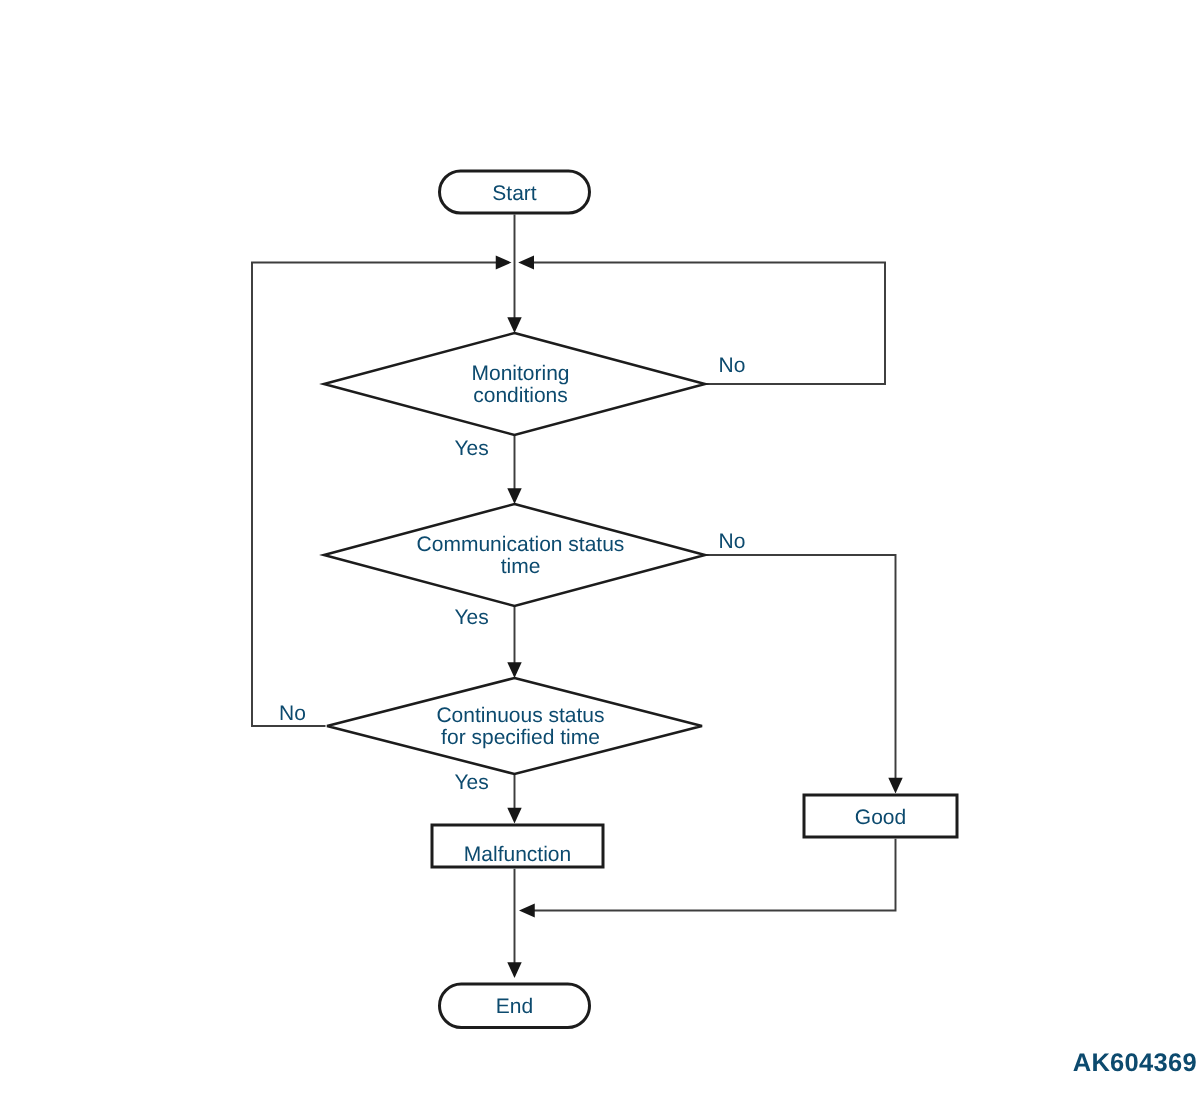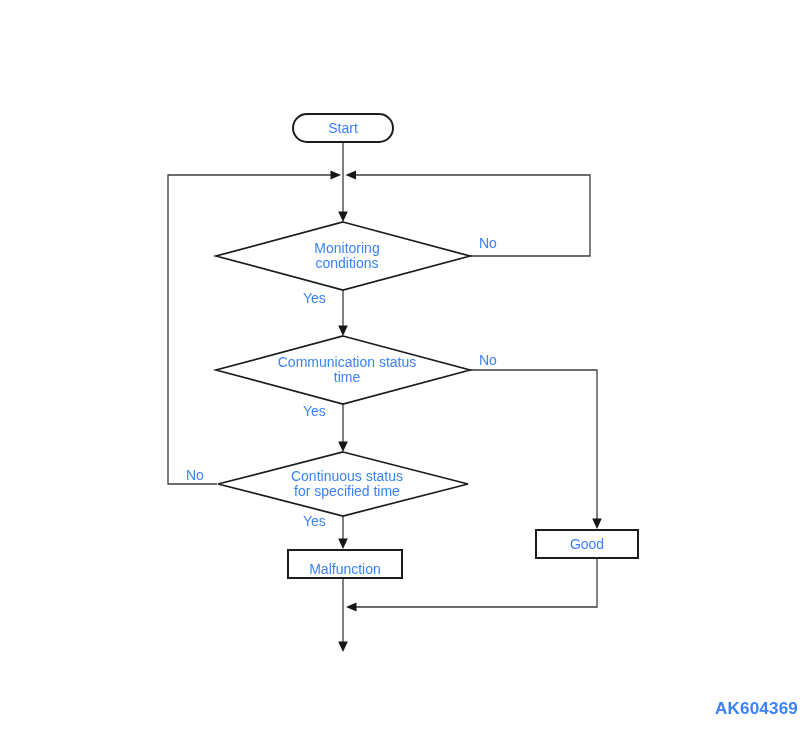--- a/index.html
+++ b/index.html
@@ -6,21 +6,21 @@
     margin: 0;
     padding: 0;
     background: #ffffff;
   }
   .canvas {
     position: relative;
     width: 800px;
     height: 732px;
     background: #ffffff;
     font-family: "Liberation Sans", sans-serif;
-    color: #3b82f6;
+    color: #0c4a6e;
     overflow: hidden;
   }
   .connector-layer {
     position: absolute;
     left: 0;
     top: 0;
     width: 800px;
     height: 732px;
   }
   .edge {
@@ -128,20 +128,23 @@
   </div>
 
   <div class="node" style="left:287px; top:549px; width:116px; height:30px;align-items:flex-end;">
     <span>Malfunction</span>
   </div>
 
   <div class="node" style="left:535px; top:529px; width:104px; height:30px;">
     <span>Good</span>
   </div>
 
+  <div class="node terminator" style="left:292px; top:655px; width:102px; height:31px;">
+    <span>End</span>
+  </div>
 
   <div class="elabel" style="left:303px; top:291px;">Yes</div>
   <div class="elabel" style="left:479px; top:236px;">No</div>
   <div class="elabel" style="left:303px; top:404px;">Yes</div>
   <div class="elabel" style="left:479px; top:353px;">No</div>
   <div class="elabel" style="left:303px; top:514px;">Yes</div>
   <div class="elabel" style="left:186px; top:468px;">No</div>
 
   <div class="figure-code">AK604369</div>
 

